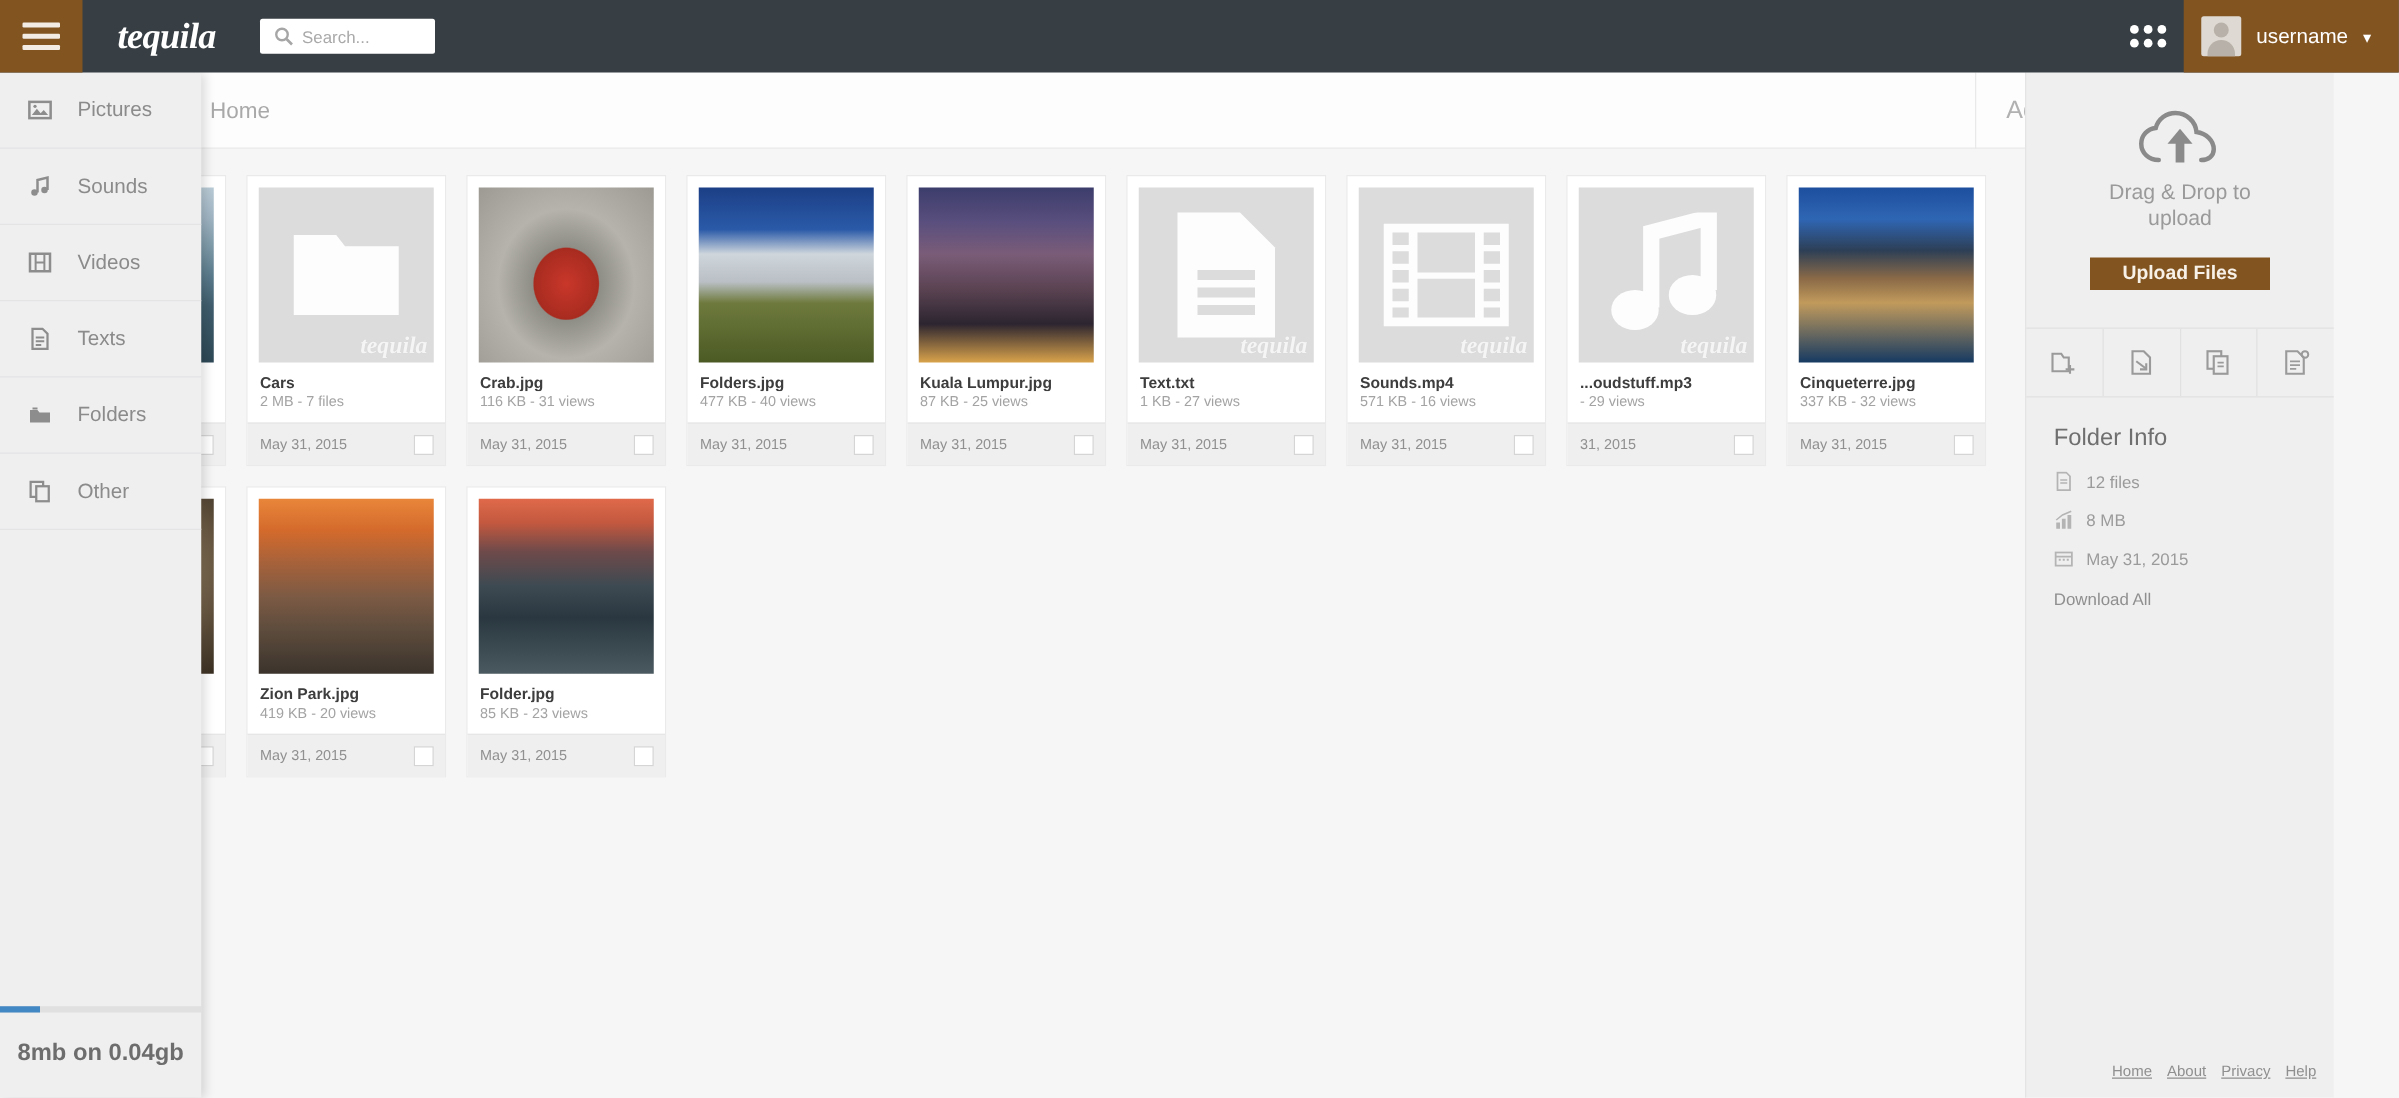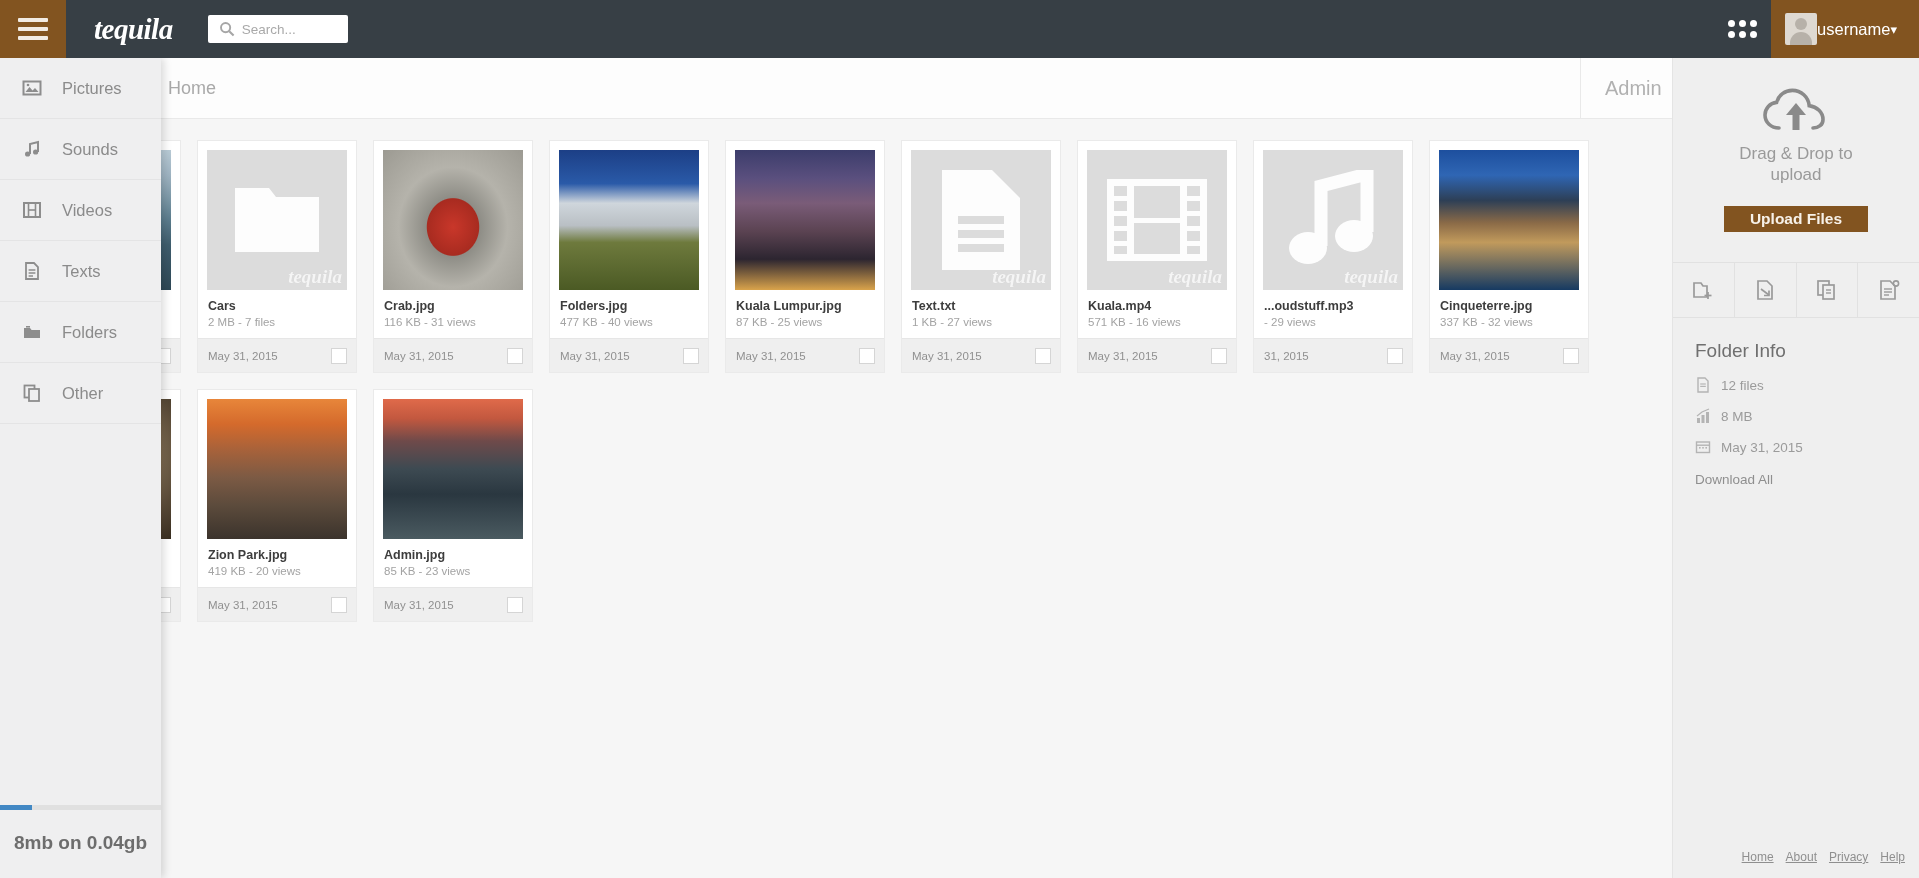--- a/index.html
+++ b/index.html
@@ -46,21 +46,21 @@
     margin-left: auto; display: flex; align-items: center; height: 58px;
   }
   .grid-ico {
     width: 58px; display: flex; align-items: center; justify-content: center;
     cursor: pointer;
   }
   .dots { display: grid; grid-template-columns: repeat(3, 7px); gap: 4px; }
   .dots i { width: 7px; height: 7px; background: #fff; border-radius: 50%; display: block; }
   .userbox {
     background: #825420; height: 58px; padding: 0 22px 0 14px;
-    display: flex; align-items: center; cursor: pointer;
+    display: flex; align-items: center; gap: 12px; cursor: pointer;
   }
   .avatar {
     width: 32px; height: 32px; background: #ded9d2; border-radius: 2px;
     position: relative; overflow: hidden;
   }
   .avatar::before {
     content:""; position:absolute; left:10px; top:5px; width:12px; height:12px;
     background:#b7b1a9; border-radius:50%;
   }
   .avatar::after {
@@ -145,21 +145,21 @@
     padding: 0 9px 0 10px;
   }
   .cdate { font-size: 11.5px; color: #909090; }
   .cbox {
     width: 16px; height: 16px; background: #fff; border: 1px solid #d5d5d5;
     cursor: pointer;
   }
 
   
   .rightpanel {
-    position: absolute; top: 58px; left: 1672px; width: 247px; height: 820px;
+    position: absolute; top: 58px; left: 1620px; width: 247px; height: 820px;
     background: #efefef; border-left: 1px solid #e4e4e4; z-index: 30;
   }
   .dropzone {
     height: 205px; display: flex; flex-direction: column; align-items: center;
     justify-content: center; border-bottom: 1px solid #e1e1e1;
   }
   .dz-text {
     margin-top: 10px; text-align: center; font-size: 17px; color: #9a9a9a;
     line-height: 1.22; width: 160px;
   }
@@ -357,21 +357,21 @@
                 <rect x="82" y="54" width="13" height="10"></rect>
                 <rect x="82" y="69" width="13" height="8"></rect>
                 <rect x="29" y="9" width="46" height="32"></rect>
                 <rect x="29" y="46" width="46" height="31"></rect>
               </g>
             </svg>
           </div>
           <span class="wm">tequila</span>
         </div>
         <div class="meta">
-          <div class="fname">Kuala.mp4</div>
+          <div class="fname">Sounds.mp4</div>
           <div class="fsub">571 KB - 16 views</div>
         </div>
         <div class="cardfoot">
           <span class="cdate">May 31, 2015</span>
           <span class="cbox"></span>
         </div>
       </div>
       <div class="card">
         <div class="thumb ">
           <div class="ph-icon">
@@ -421,21 +421,21 @@
           <div class="fsub">419 KB - 20 views</div>
         </div>
         <div class="cardfoot">
           <span class="cdate">May 31, 2015</span>
           <span class="cbox"></span>
         </div>
       </div>
       <div class="card">
         <div class="thumb photo p-rieti"></div>
         <div class="meta">
-          <div class="fname">Admin.jpg</div>
+          <div class="fname">Folder.jpg</div>
           <div class="fsub">85 KB - 23 views</div>
         </div>
         <div class="cardfoot">
           <span class="cdate">May 31, 2015</span>
           <span class="cbox"></span>
         </div>
       </div>
     </div>
 </div>
 

